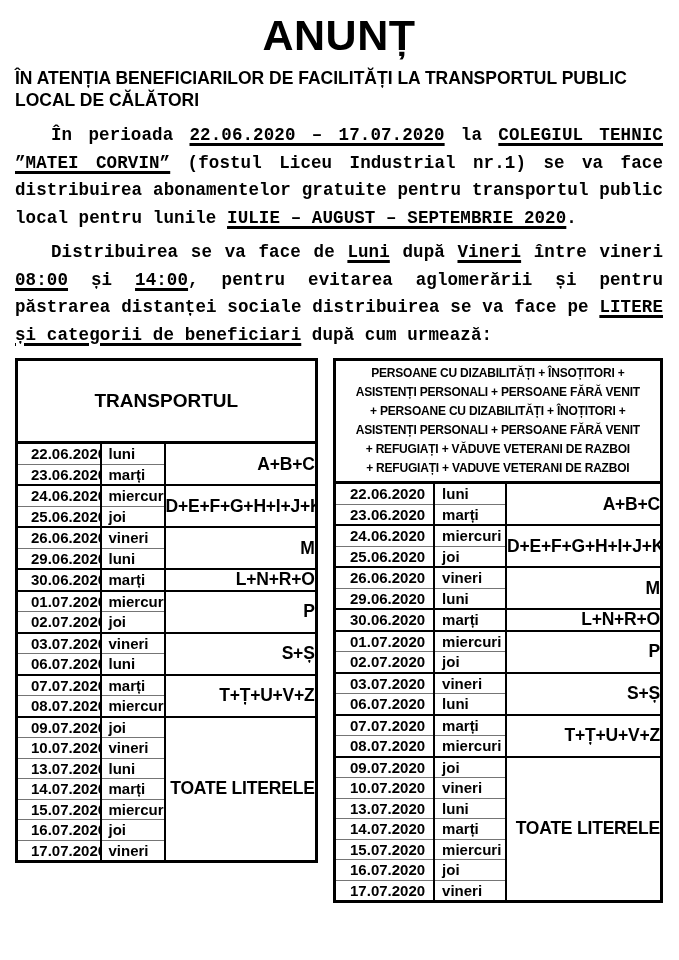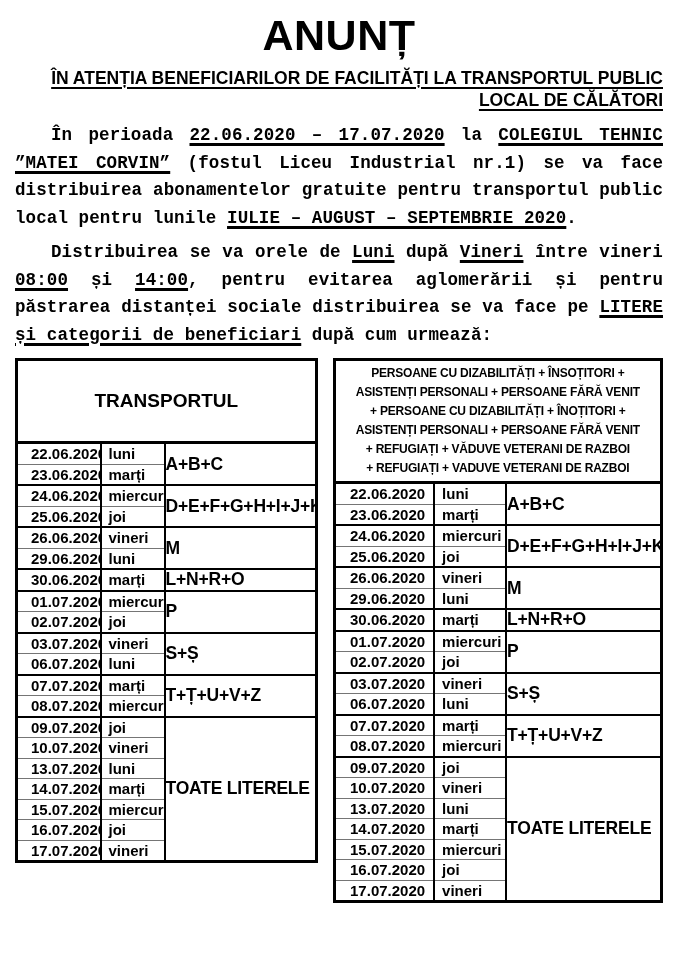--- a/index.html
+++ b/index.html
@@ -17,24 +17,23 @@
   }
   .title{
     margin:8px 0 0 0;
     text-align:center;
     font-size:43px;
     line-height:46px;
     letter-spacing:.5px;
   }
   .subtitle{
     margin-top:9px;
-    text-align:right;
+    text-align:left;
     font-size:17.5px;
     line-height:22px;
-    text-decoration:underline;
     text-decoration-thickness:2px;
     text-underline-offset:3px;
   }
   .para{
     margin:0;
     font-size:17.5px;
     line-height:27.5px;
     text-align:justify;
     text-indent:36px;
     letter-spacing:.1px;
@@ -80,40 +79,40 @@
     border-top:1px solid #757575;
     overflow:hidden;
     white-space:nowrap;
   }
   tr.gs td{border-top:2px solid #000;}
   td.date{padding-left:13px;text-align:left;}
   .t1 td.date{padding-left:0;padding-right:8px;text-align:right;}
   td.day{border-left:2px solid #000;padding-left:7px;}
   td.letters{
     border-left:2px solid #000;
-    text-align:left;
+    text-align:right;
     font-size:17.5px;
     letter-spacing:-.2px;
   }
 </style>
 </head>
 <body>
 
 <div class="page">
 
   <h1 class="title">ANUNȚ</h1>
 
   <div class="subtitle">
     <span>ÎN ATENȚIA BENEFICIARILOR DE FACILITĂȚI LA TRANSPORTUL PUBLIC</span><br>
     <span>LOCAL DE CĂLĂTORI</span>
   </div>
 
   <p class="para para-1"><span>În perioada </span><u>22.06.2020 – 17.07.2020</u><span> la </span><u>COLEGIUL TEHNIC ”MATEI CORVIN”</u><span> (fostul Liceu Industrial nr.1) se va face distribuirea abonamentelor gratuite pentru transportul public local pentru lunile </span><u>IULIE – AUGUST – SEPTEMBRIE 2020</u><span>.</span></p>
 
-  <p class="para para-2"><span>Distribuirea se va orele de </span><u>Luni</u><span> după </span><u>Vineri</u><span> între vineri </span><u>08:00</u><span> și </span><u>14:00</u><span>, pentru evitarea aglomerării și pentru păstrarea distanței sociale distribuirea se va face pe </span><u>LITERE și categorii de beneficiari</u><span> după cum urmează:</span></p>
+  <p class="para para-2"><span>Distribuirea se va face de </span><u>Luni</u><span> după </span><u>Vineri</u><span> între vineri </span><u>08:00</u><span> și </span><u>14:00</u><span>, pentru evitarea aglomerării și pentru păstrarea distanței sociale distribuirea se va face pe </span><u>LITERE și categorii de beneficiari</u><span> după cum urmează:</span></p>
 
   <div class="tables">
     <table class="t0">
       <colgroup>
         <col class="c-date">
         <col class="c-day">
         <col class="c-let">
       </colgroup>
     <thead>
           <tr>

